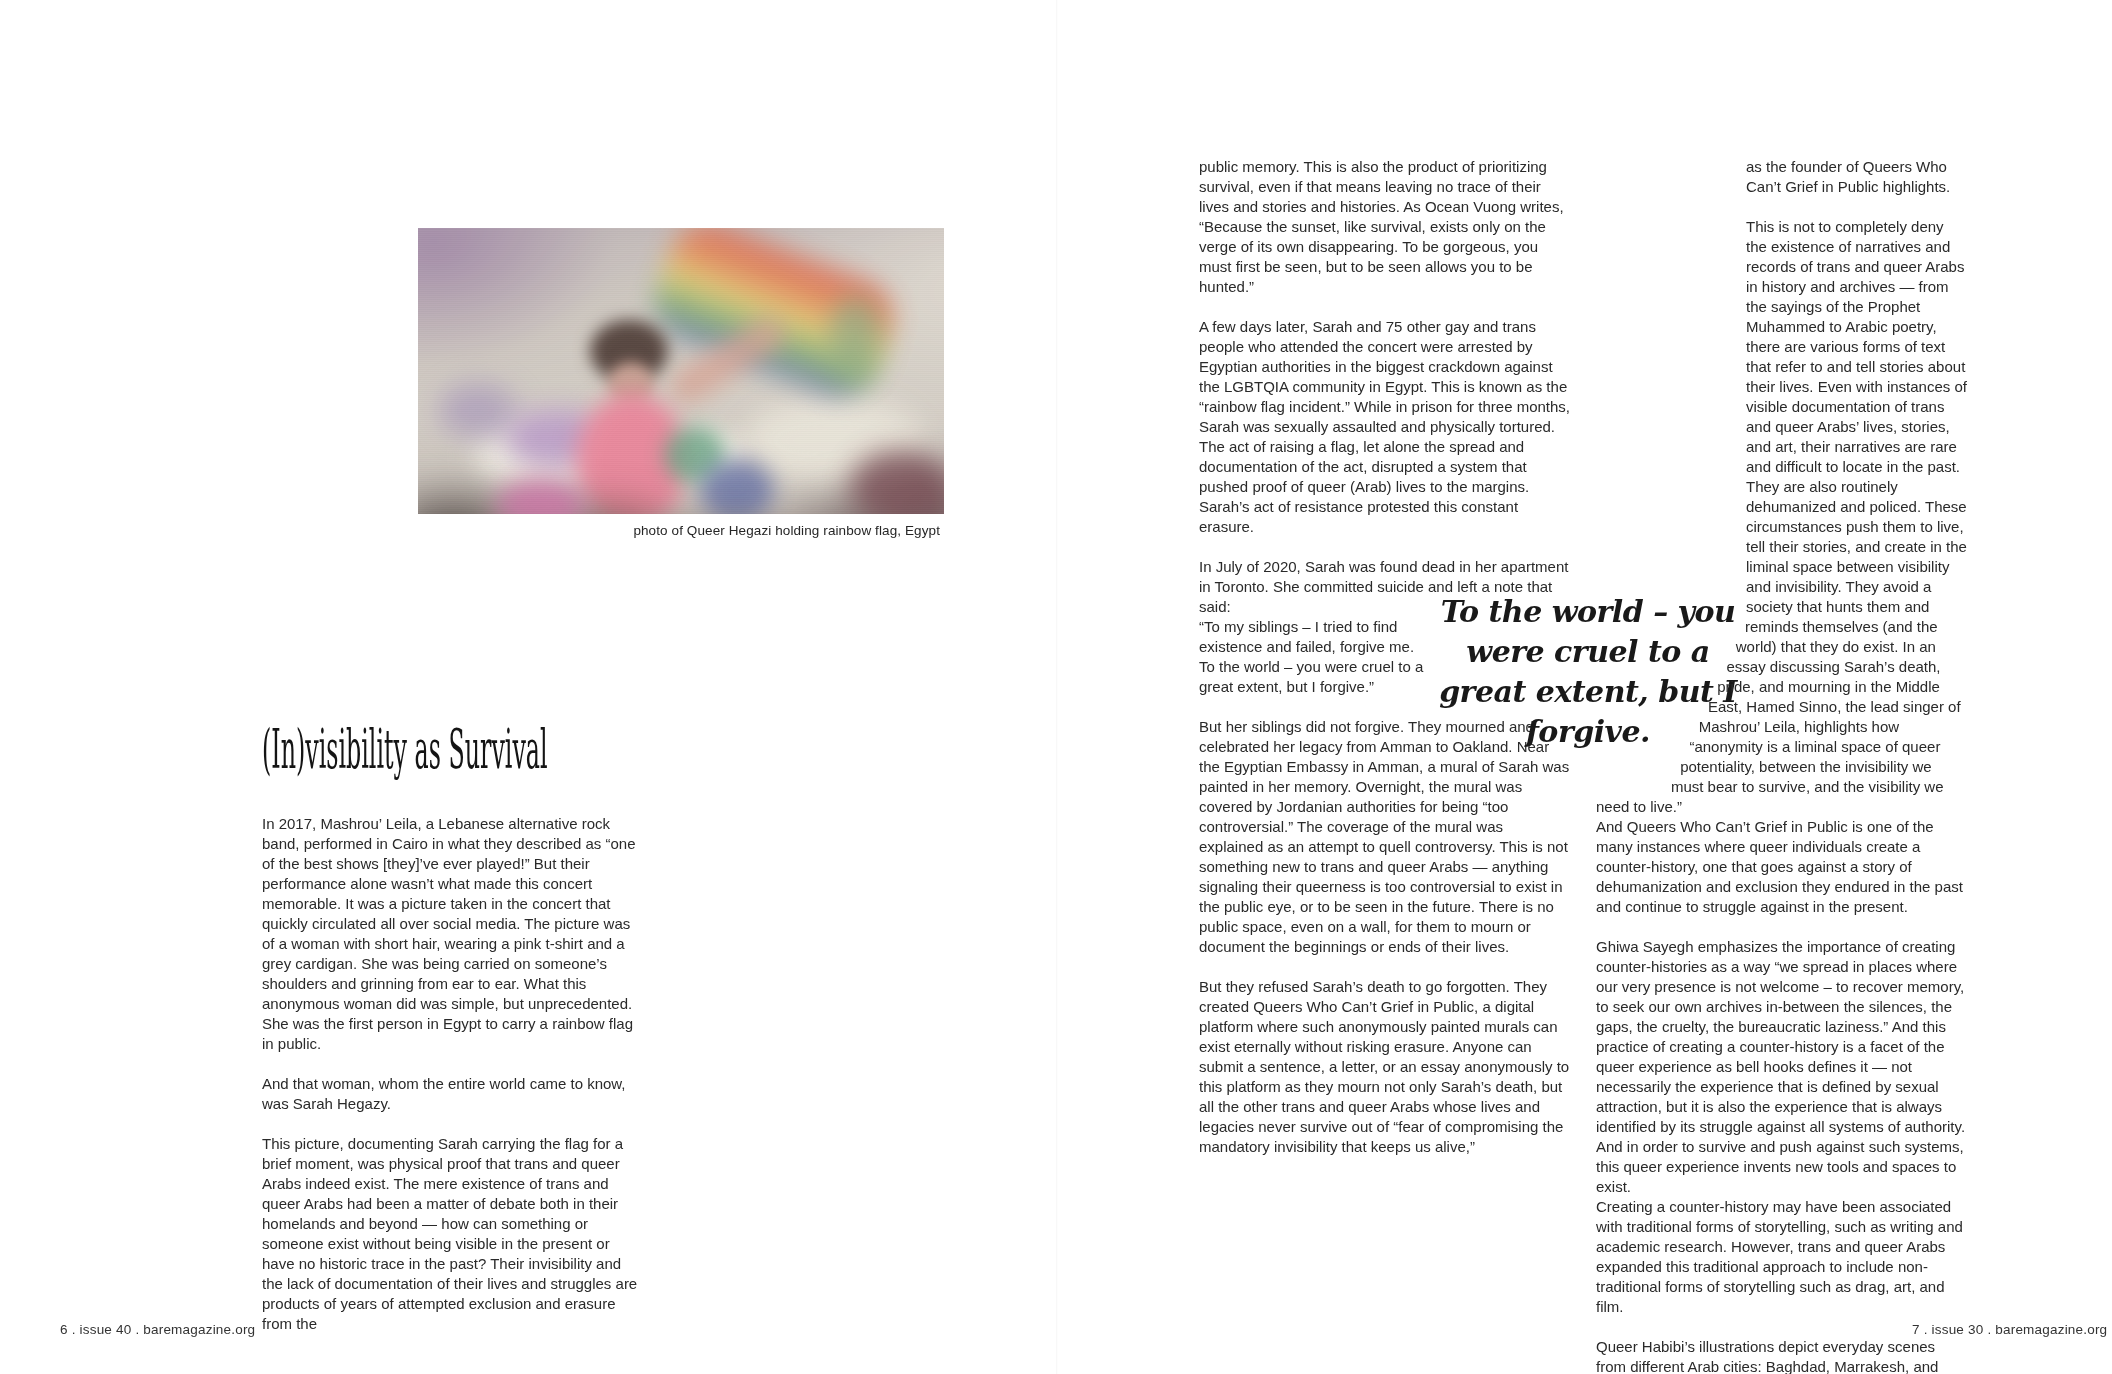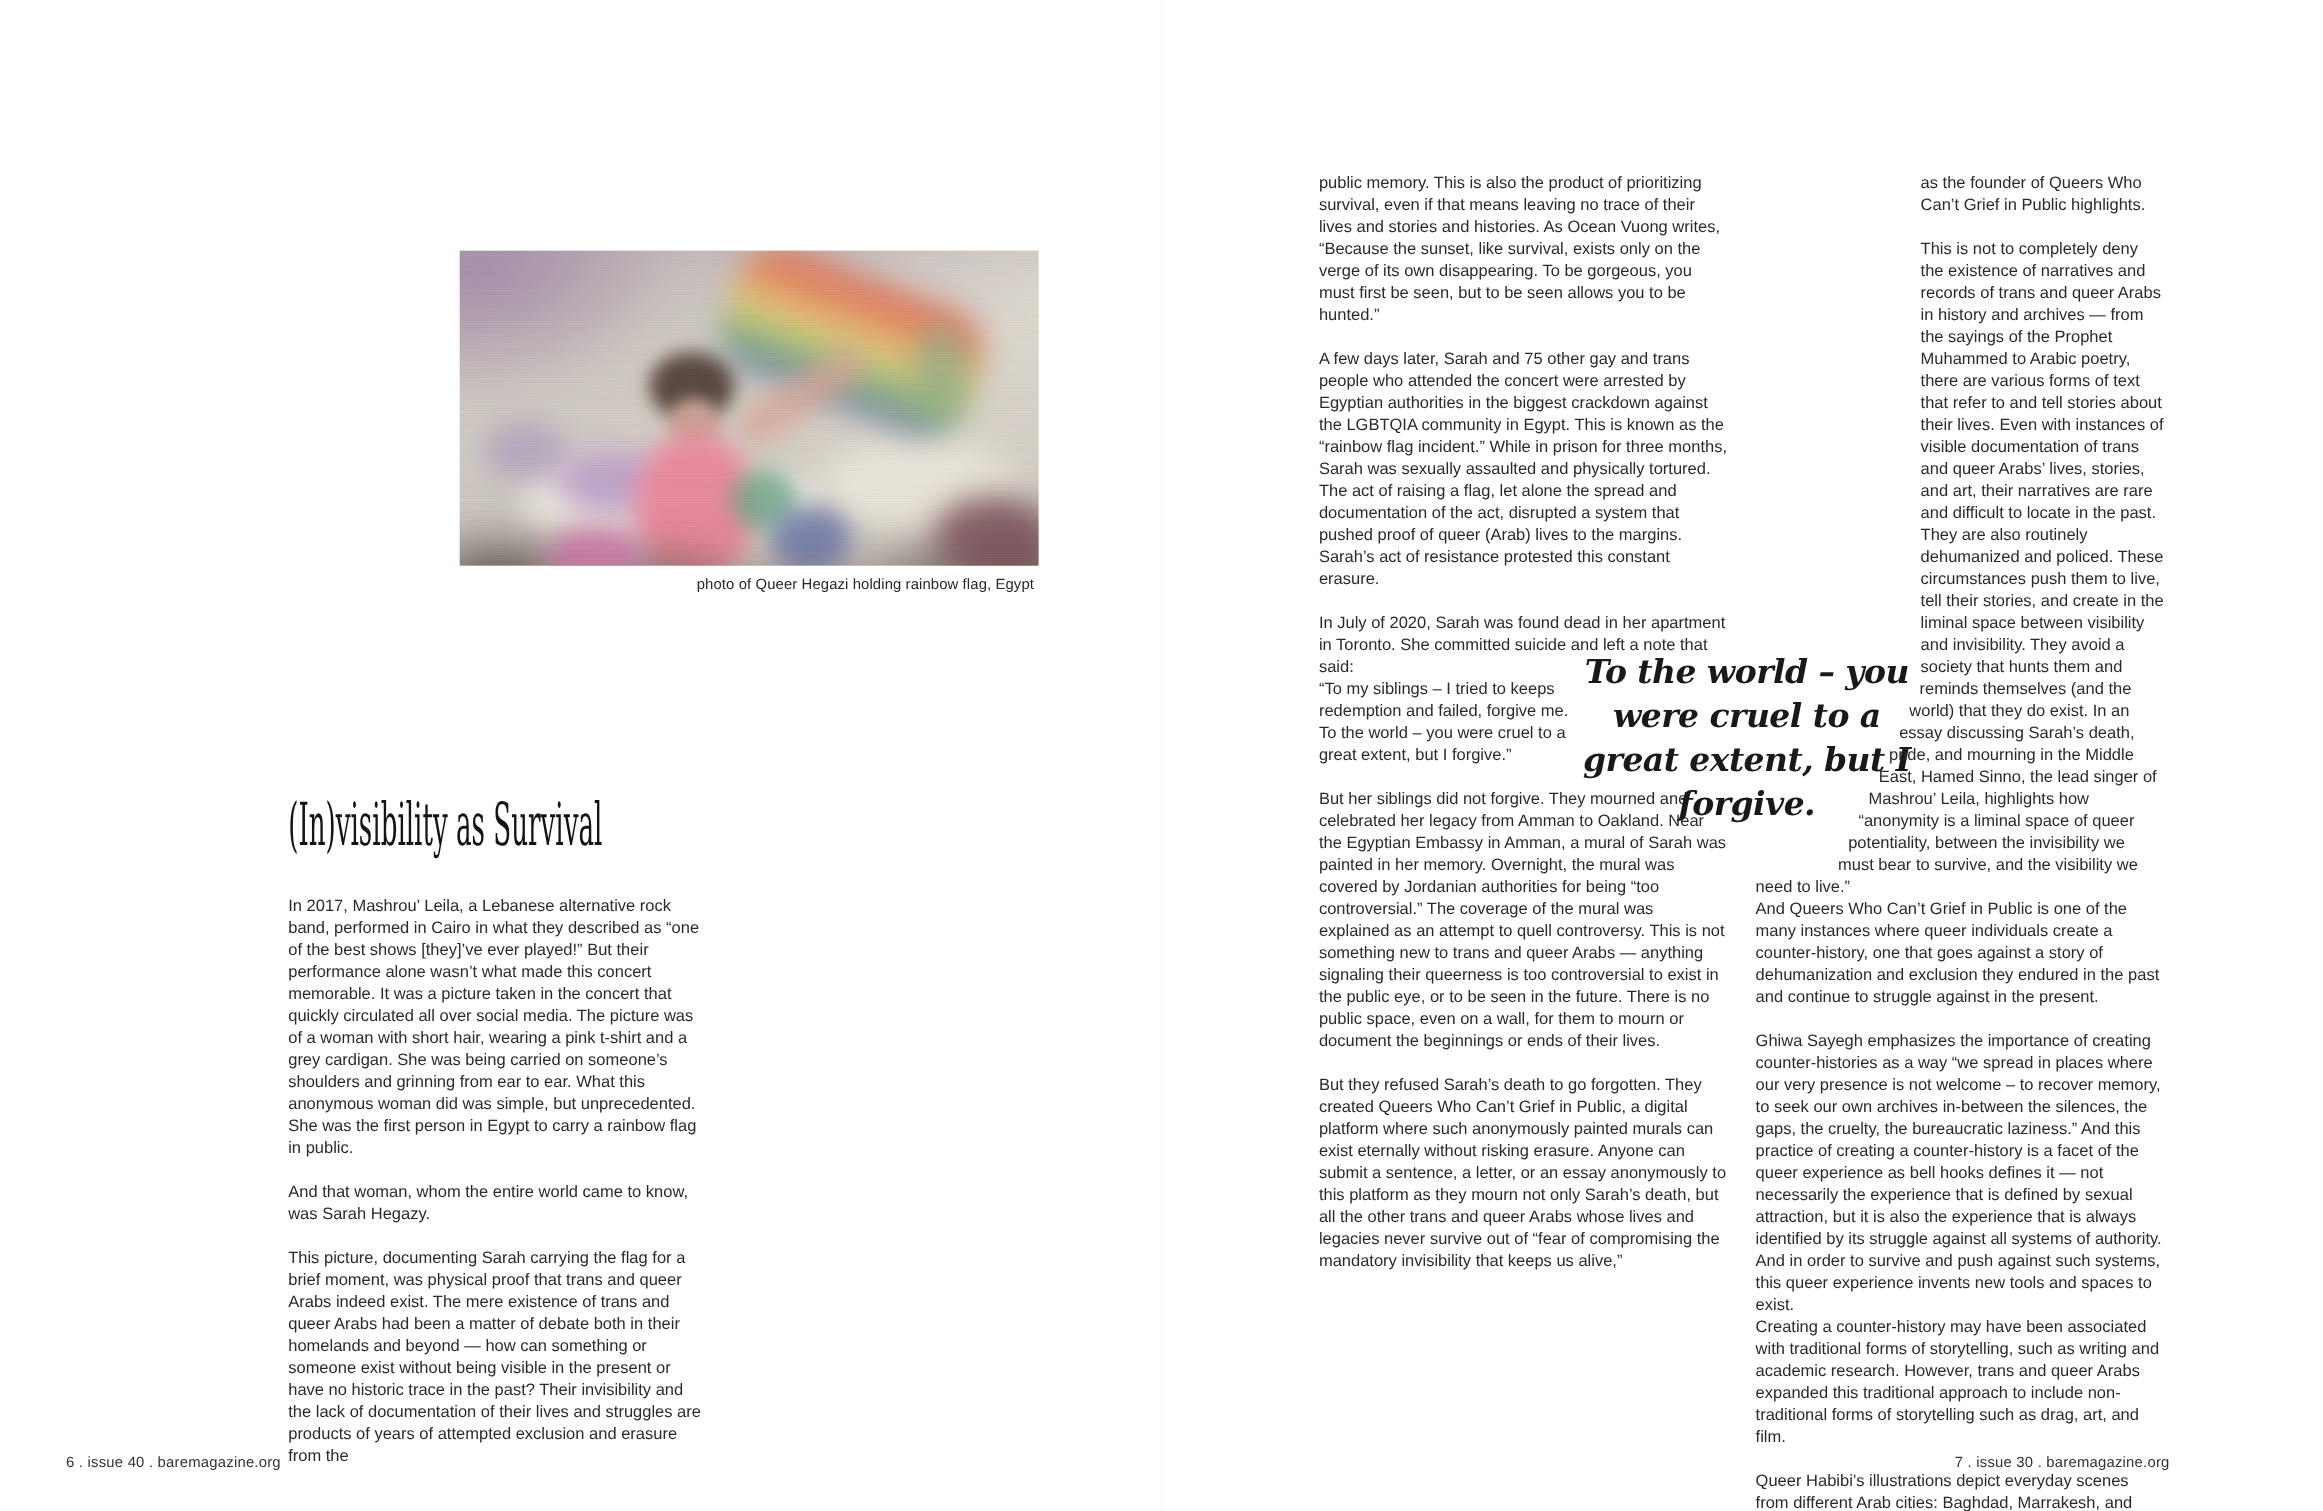--- a/index.html
+++ b/index.html
@@ -99,21 +99,21 @@
   .pull-quote {
     position: absolute; left: 1432px; top: 592px; width: 312px;
     font-family: "DejaVu Serif", serif; font-style: italic; font-weight: 700;
     font-size: 30px; line-height: 40px; text-align: center; color: #191919;
     letter-spacing: -0.5px;
   }
 
   
   .footer { position: absolute; top: 1322px; font-size: 13.5px; color: #333; letter-spacing: 0.2px; }
   .footer-left  { left: 60px; }
-  .footer-right { left: 1777px; }
+  .footer-right { left: 1912px; }
 </style>
 </head>
 <body>
 
 <div class="spread">
   <div class="seam"></div>
 
   <section>
 
     <figure class="photo-fig" style="margin:0;">
@@ -153,21 +153,21 @@
 
   <section>
 
     <div class="body-col col1">
       <div>
           <p>public memory. This is also the product of prioritizing survival, even if that means leaving no trace of their lives and stories and histories. As Ocean Vuong writes, “Because the sunset, like survival, exists only on the verge of its own disappearing. To be gorgeous, you must first be seen, but to be seen allows you to be hunted.”</p>
           <p>A few days later, Sarah and 75 other gay and trans people who attended the concert were arrested by Egyptian authorities in the biggest crackdown against the LGBTQIA community in Egypt. This is known as the “rainbow flag incident.” While in prison for three months, Sarah was sexually assaulted and physically tortured. The act of raising a flag, let alone the spread and documentation of the act, disrupted a system that pushed proof of queer (Arab) lives to the margins. Sarah’s act of resistance protested this constant erasure.</p>
           <p>In July of 2020, Sarah was found dead in her apartment in Toronto. She committed suicide and left a note that said:</p>
         </div>
       <div class="note">
-          <p class="note-line">“To my siblings – I tried to keeps redemption and failed, forgive me.</p>
+          <p class="note-line">“To my siblings – I tried to find existence and failed, forgive me.</p>
           <p class="note-line">To the world – you were cruel to a great extent, but I forgive.”</p>
         </div>
       <div>
           <p>But her siblings did not forgive. They mourned and celebrated her legacy from Amman to Oakland. Near the Egyptian Embassy in Amman, a mural of Sarah was painted in her memory. Overnight, the mural was covered by Jordanian authorities for being “too controversial.” The coverage of the mural was explained as an attempt to quell controversy. This is not something new to trans and queer Arabs — anything signaling their queerness is too controversial to exist in the public eye, or to be seen in the future. There is no public space, even on a wall, for them to mourn or document the beginnings or ends of their lives.</p>
           <p>But they refused Sarah’s death to go forgotten. They created Queers Who Can’t Grief in Public, a digital platform where such anonymously painted murals can exist eternally without risking erasure. Anyone can submit a sentence, a letter, or an essay anonymously to this platform as they mourn not only Sarah’s death, but all the other trans and queer Arabs whose lives and legacies never survive out of “fear of compromising the mandatory invisibility that keeps us alive,”</p>
         </div>
     </div>
 
     <div class="pull-quote">To the world – you were cruel to a great extent, but I forgive.</div>
 

